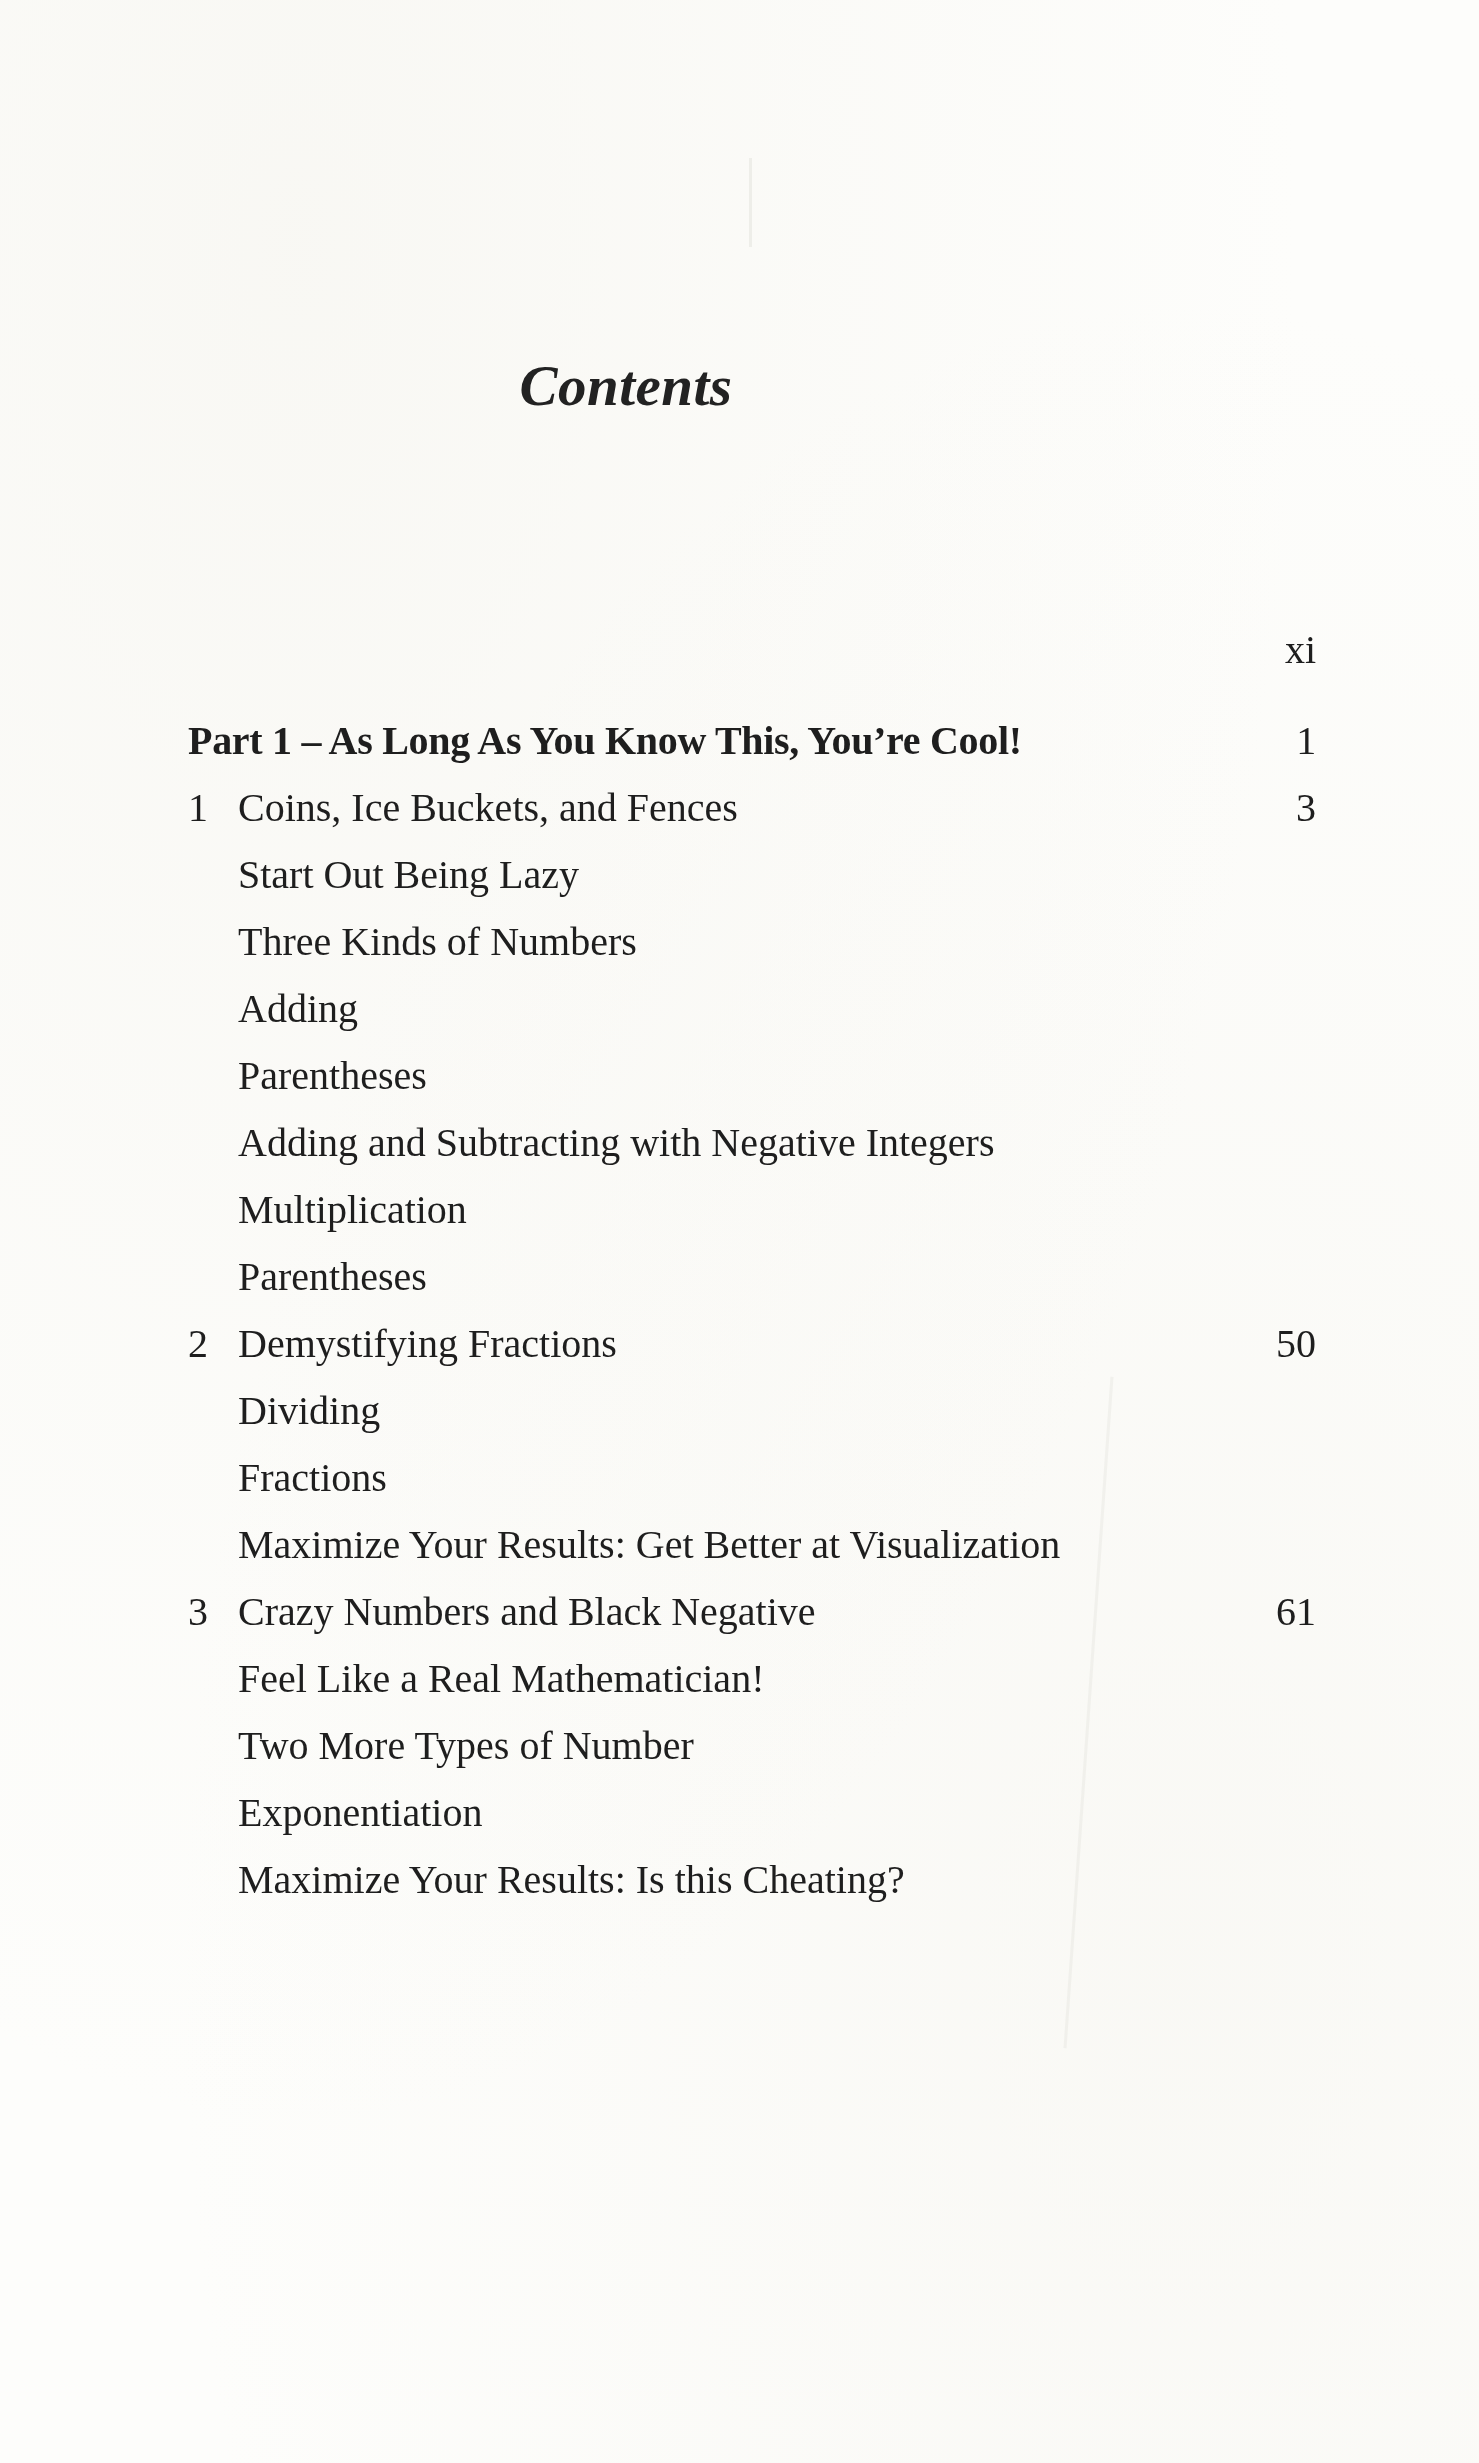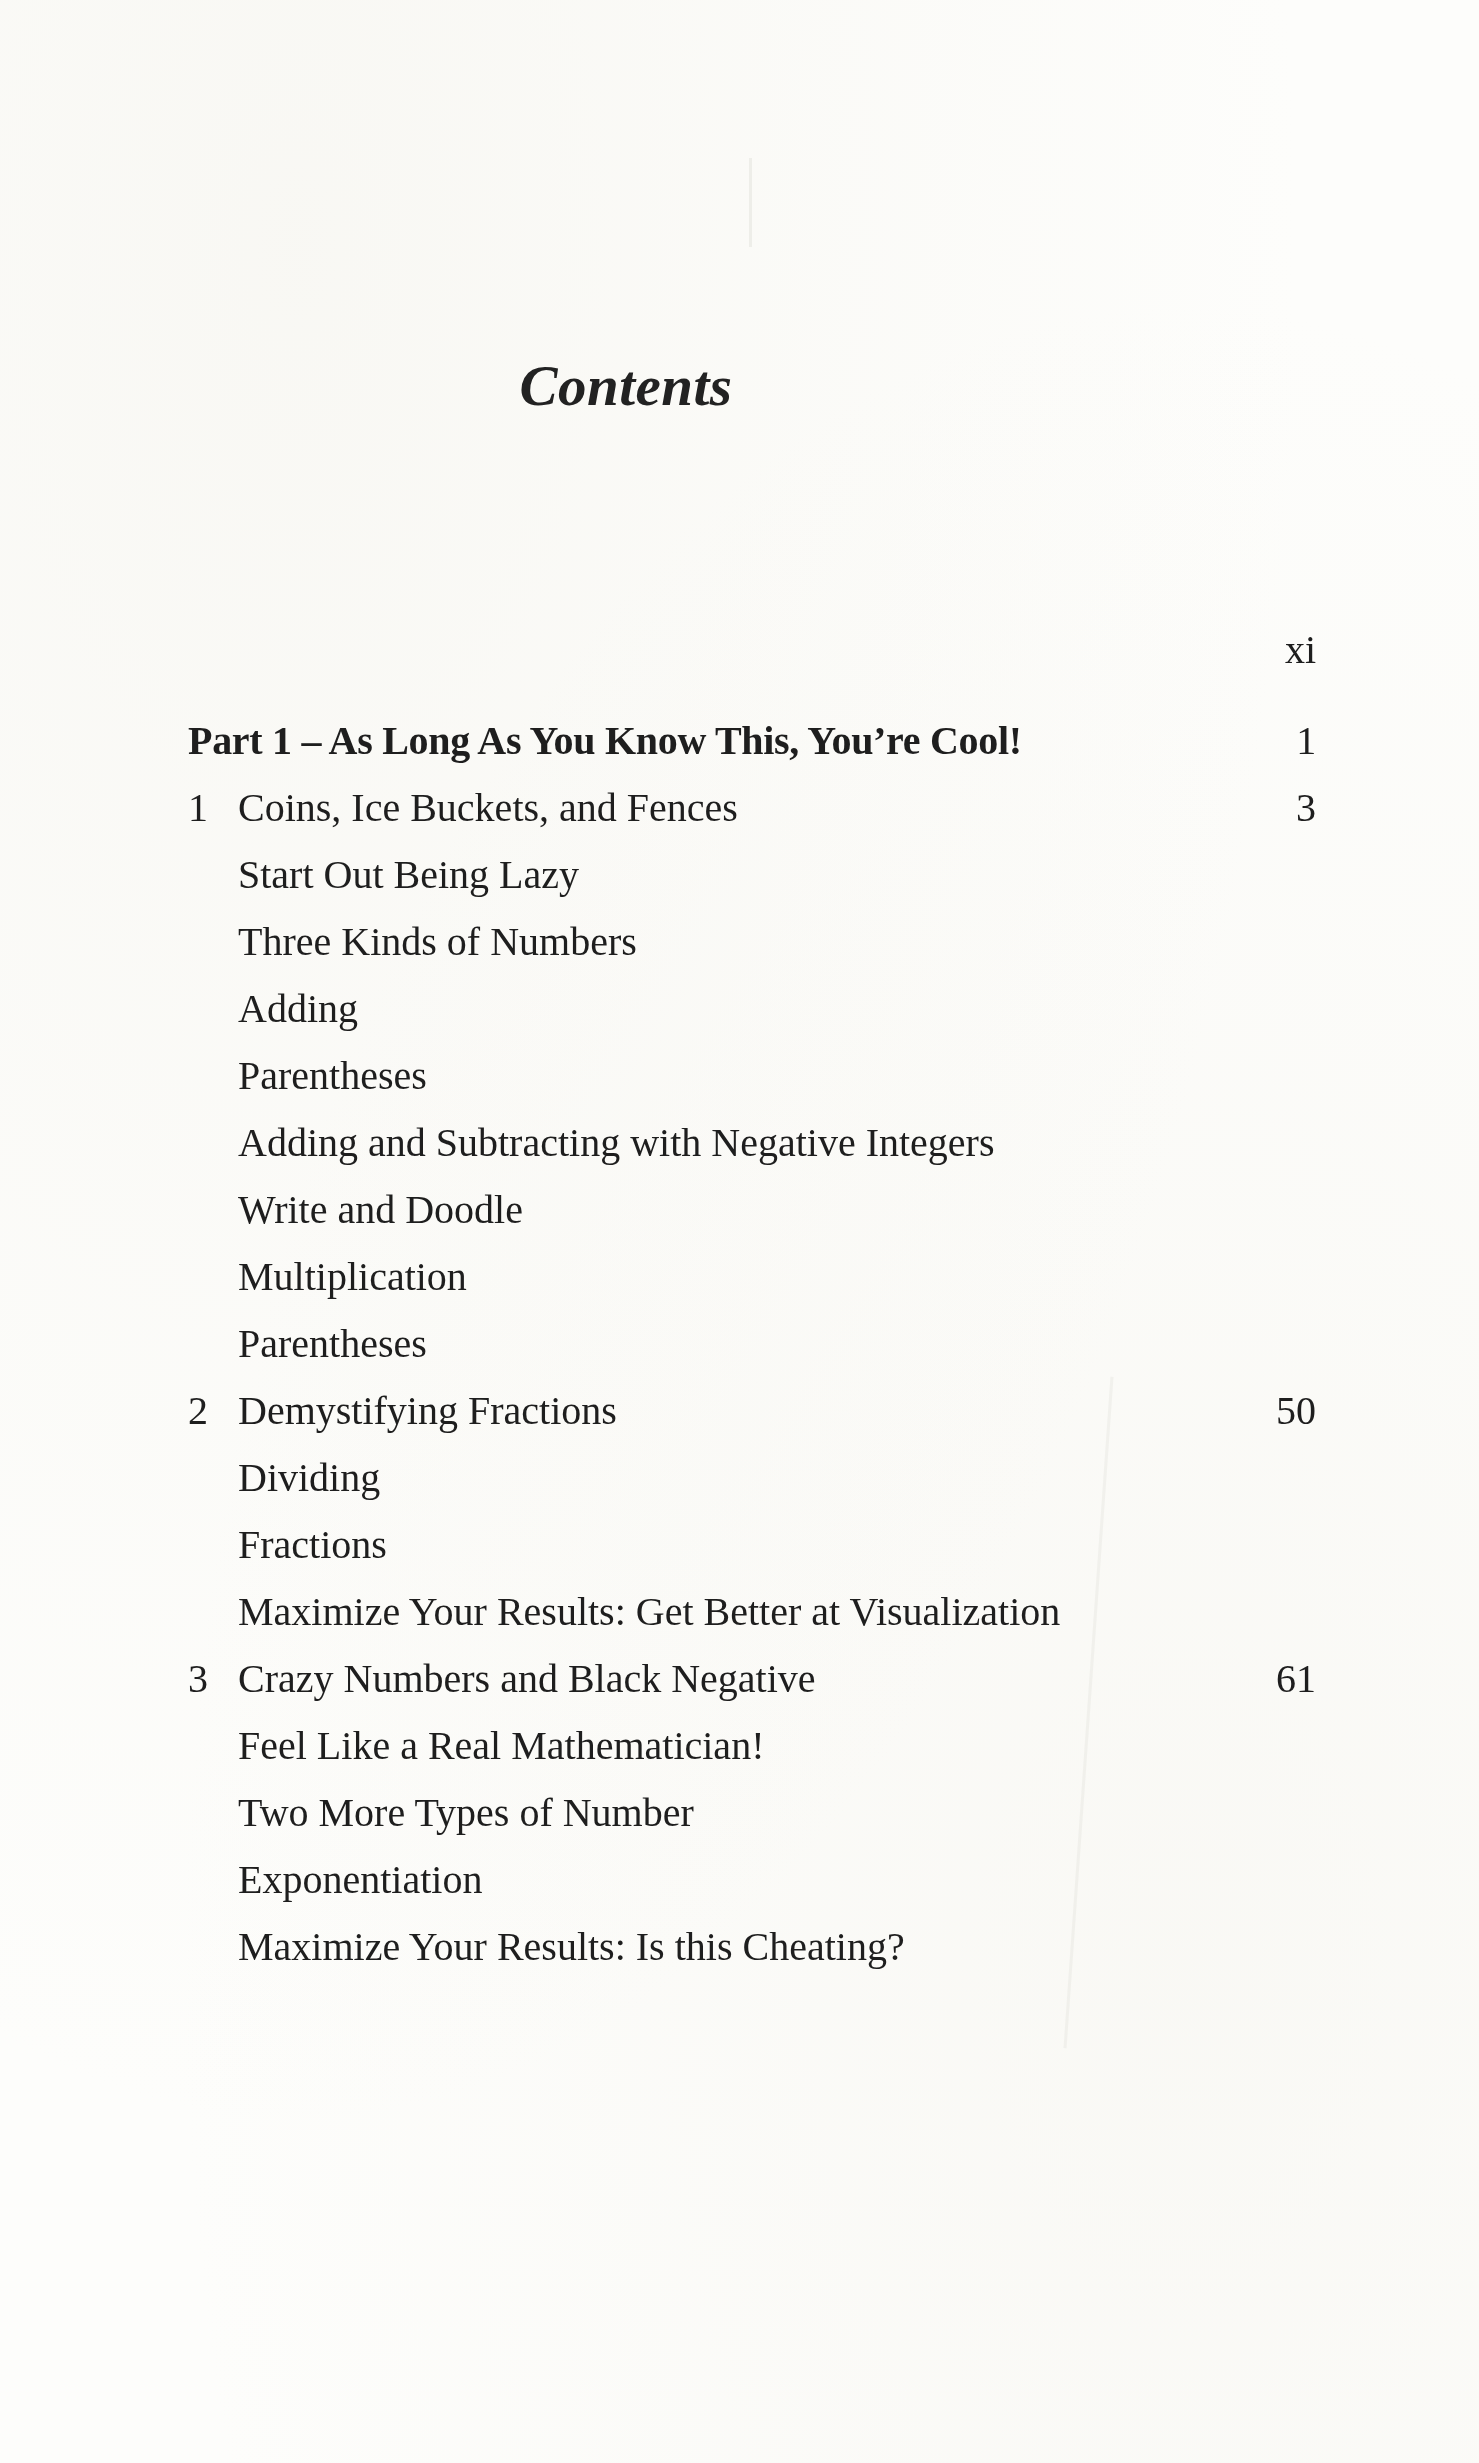--- a/index.html
+++ b/index.html
@@ -107,23 +107,20 @@
     <div class="row section">
         <span class="label">Adding</span>
       </div>
     <div class="row section">
         <span class="label">Parentheses</span>
       </div>
     <div class="row section">
         <span class="label">Adding and Subtracting with Negative Integers</span>
       </div>
     <div class="row section">
-        <span class="label">Write and Doodle</span>
-      </div>
-    <div class="row section">
         <span class="label">Multiplication</span>
       </div>
     <div class="row section">
         <span class="label">Parentheses</span>
       </div>
 
     <div class="row chapter">
       <span class="num">2</span>
       <span class="label">Demystifying Fractions</span>
       <span class="page-num">50</span>

